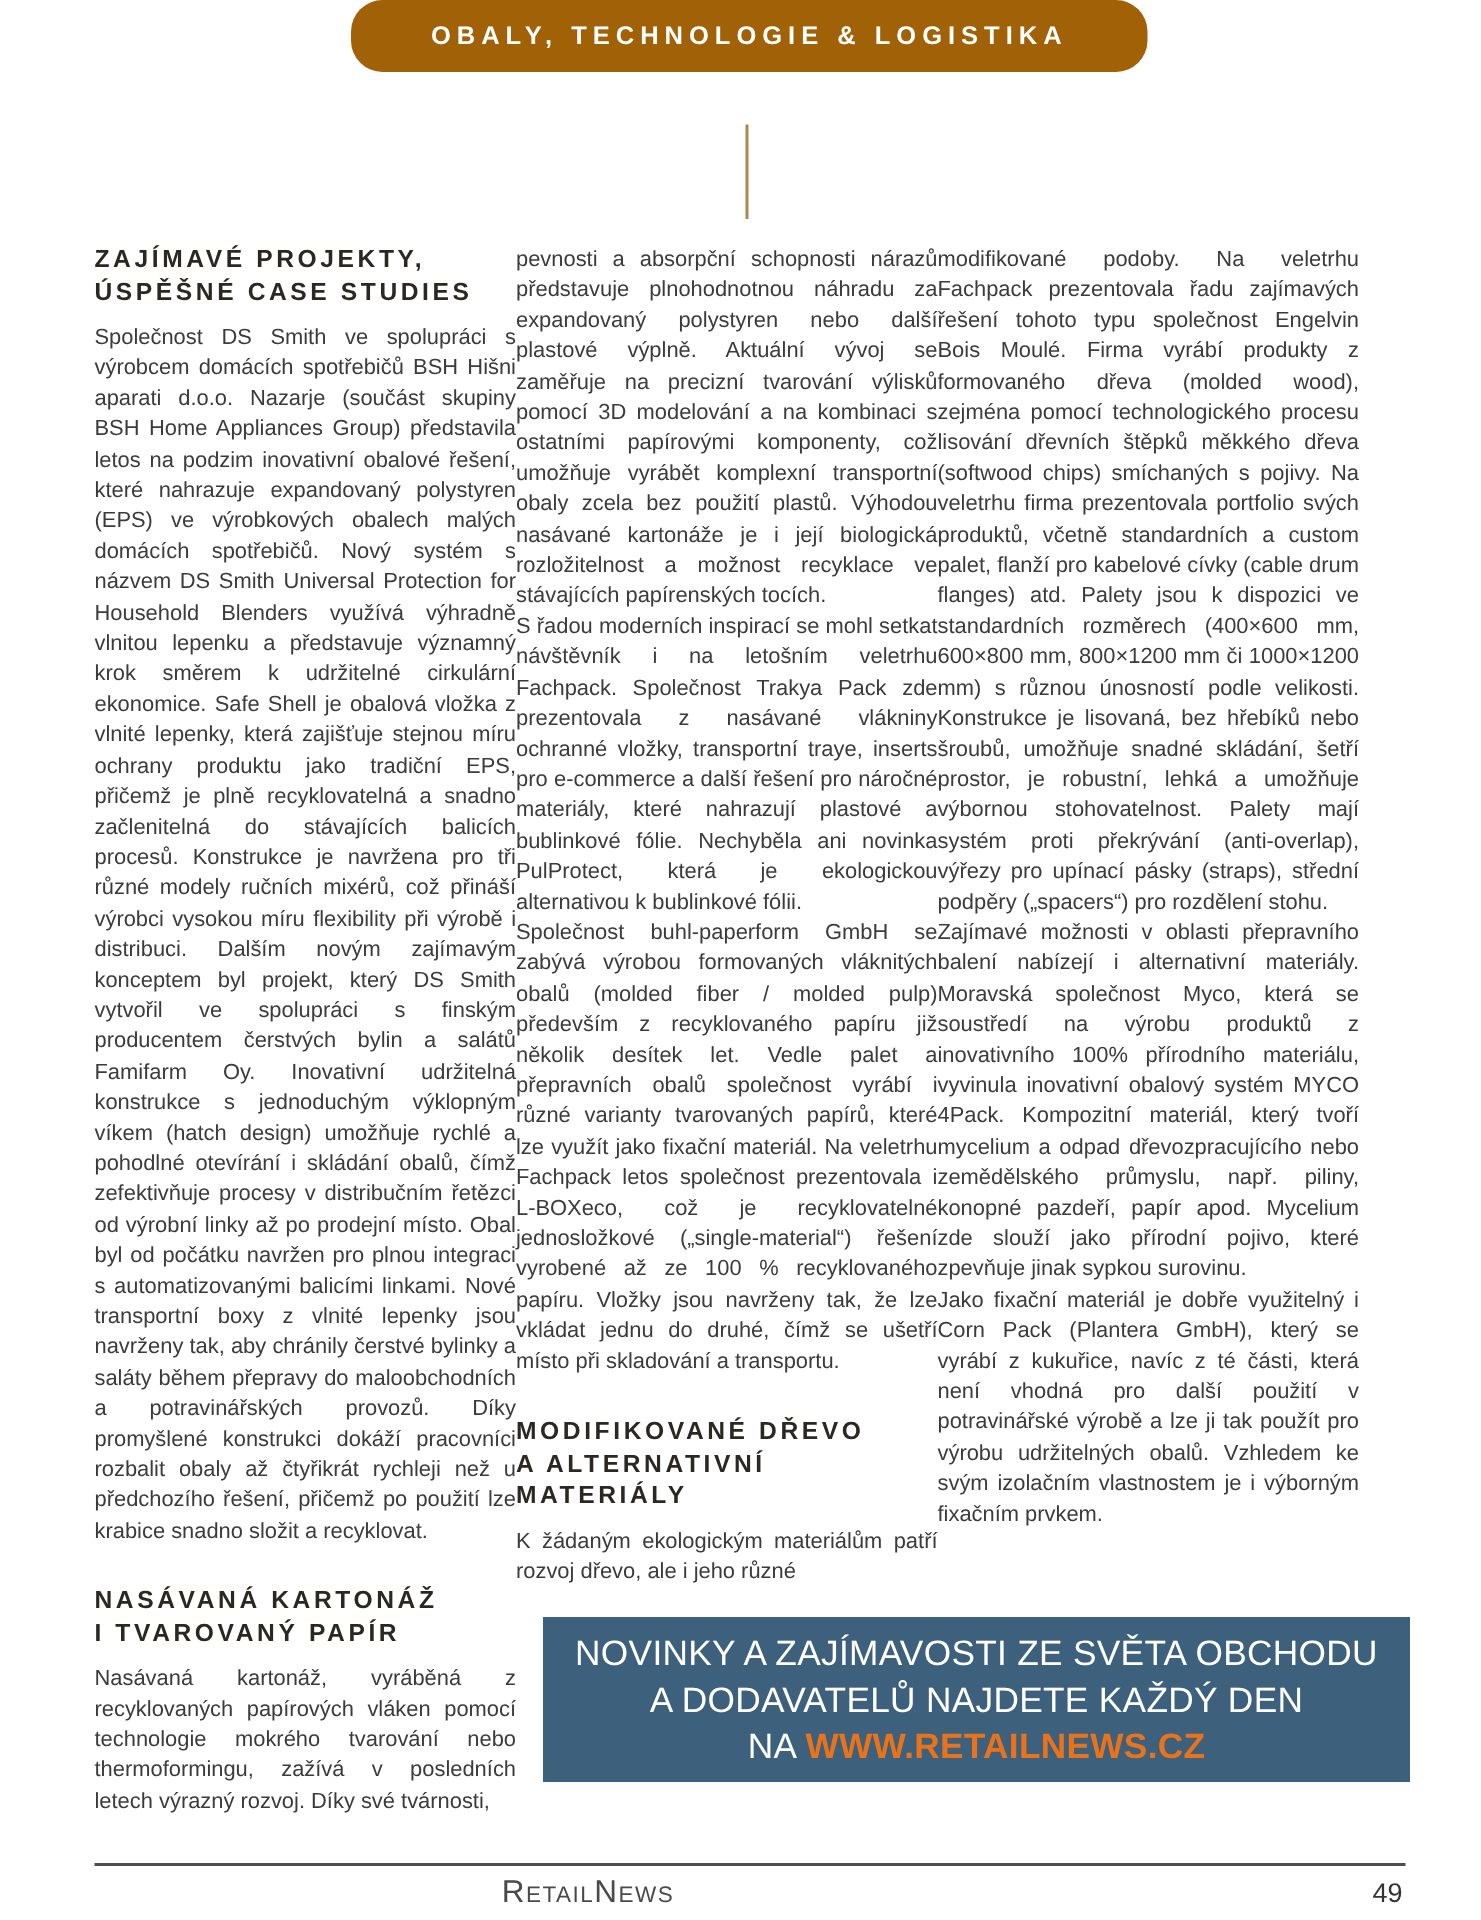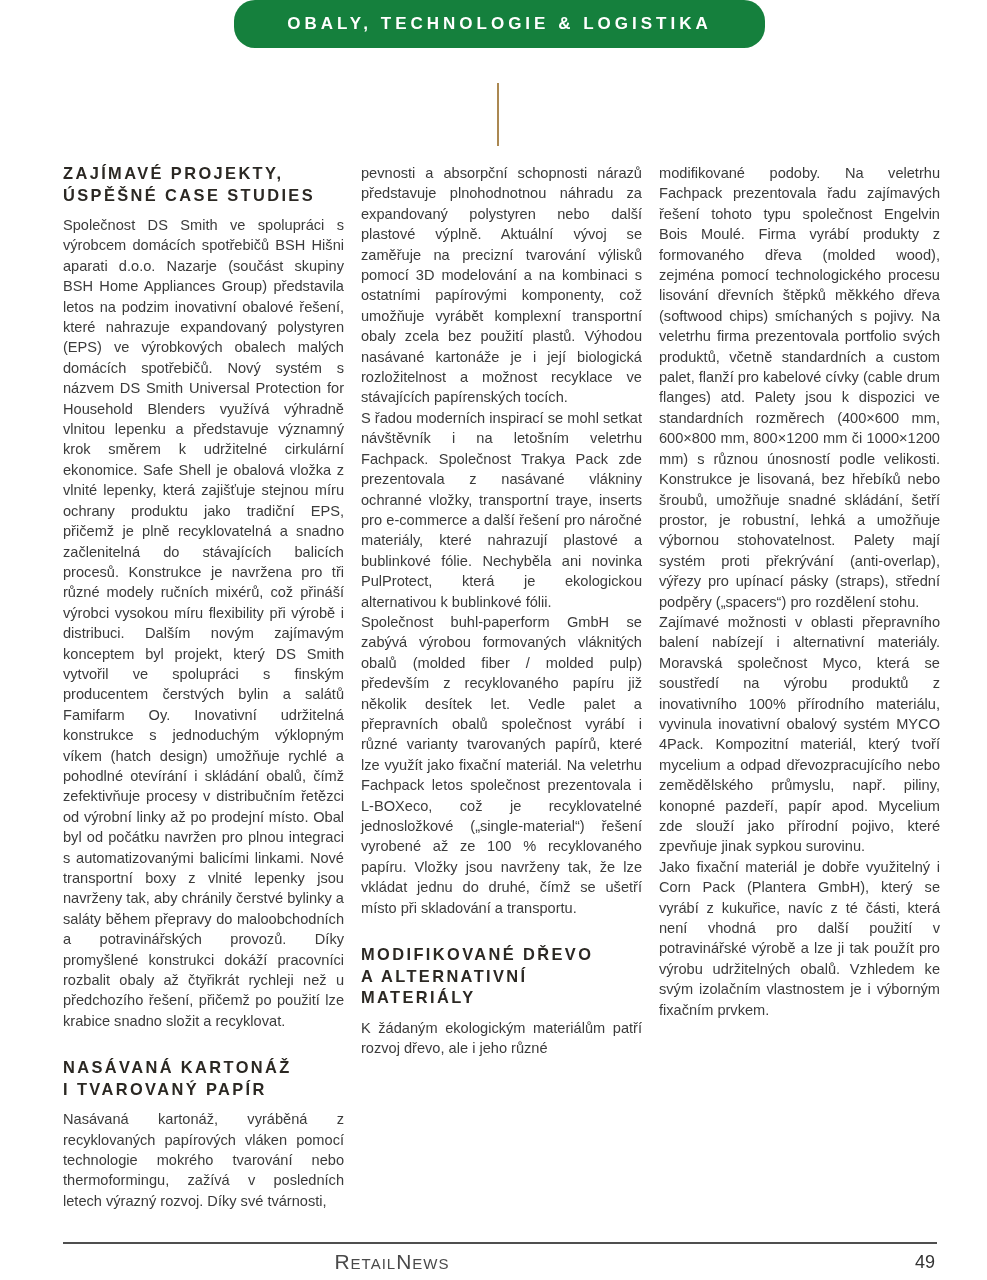--- a/index.html
+++ b/index.html
@@ -18,21 +18,21 @@
   .category-bar span{
     color:#ffffff;font-weight:bold;font-size:17px;letter-spacing:4px;
   }
 
   
   .v-line{position:absolute;left:497px;top:83px;width:2px;height:63px;}
 
   
   .columns{
     position:absolute;left:63px;top:163px;width:876px;
-    display:flex;gap:17px;
+    display:flex;
   }
   .col{width:281px;flex:0 0 281px;}
   .block{margin:0;}
   .block.paragraph{
     font-size:14.6px;line-height:20.4px;color:#3b3b3b;
     text-align:justify;
   }
   .block.heading{
     font-weight:bold;font-size:16.4px;line-height:21.5px;
     letter-spacing:2.4px;color:#2b2823;white-space:pre-line;
@@ -63,21 +63,21 @@
   }
   .footer-page-number{
     position:absolute;right:52px;top:1252px;font-size:18px;color:#333333;
   }
 </style>
 </head>
 <body>
 
 <div class="page">
 
-  <div class="category-bar" style="background: #15803d; border-radius: 21px;">
+  <div class="category-bar" style="background: #a16207; border-radius: 21px;">
     <span>OBALY, TECHNOLOGIE &amp; LOGISTIKA</span>
   </div>
 
   <div class="v-line" style="background: rgb(171, 136, 81);"></div>
 
   <div class="columns">
     <div class="col">
         <div class="block heading">ZAJÍMAVÉ PROJEKTY,
 ÚSPĚŠNÉ CASE STUDIES</div>
         <div class="block paragraph">Společnost DS Smith ve spolupráci s výrobcem domácích spotřebičů BSH Hišni aparati d.o.o. Nazarje (součást skupiny BSH Home Appliances Group) představila letos na podzim inovativní obalové řešení, které nahrazuje expandovaný polystyren (EPS) ve výrobkových obalech malých domácích spotřebičů. Nový systém s názvem DS Smith Universal Protection for Household Blenders využívá výhradně vlnitou lepenku a představuje významný krok směrem k udržitelné cirkulární ekonomice. Safe Shell je obalová vložka z vlnité lepenky, která zajišťuje stejnou míru ochrany produktu jako tradiční EPS, přičemž je plně recyklovatelná a snadno začlenitelná do stávajících balicích procesů. Konstrukce je navržena pro tři různé modely ručních mixérů, což přináší výrobci vysokou míru flexibility při výrobě i distribuci. Dalším novým zajímavým konceptem byl projekt, který DS Smith vytvořil ve spolupráci s finským producentem čerstvých bylin a salátů Famifarm Oy. Inovativní udržitelná konstrukce s jednoduchým výklopným víkem (hatch design) umožňuje rychlé a pohodlné otevírání i skládání obalů, čímž zefektivňuje procesy v distribučním řetězci od výrobní linky až po prodejní místo. Obal byl od počátku navržen pro plnou integraci s automatizovanými balicími linkami. Nové transportní boxy z vlnité lepenky jsou navrženy tak, aby chránily čerstvé bylinky a saláty během přepravy do maloobchodních a potravinářských provozů. Díky promyšlené konstrukci dokáží pracovníci rozbalit obaly až čtyřikrát rychleji než u předchozího řešení, přičemž po použití lze krabice snadno složit a recyklovat.</div>
@@ -94,18 +94,23 @@
 MATERIÁLY</div>
         <div class="block paragraph">K žádaným ekologickým materiálům patří rozvoj dřevo, ale i jeho různé</div>
       </div>
     <div class="col">
         <div class="block paragraph">modifikované podoby. Na veletrhu Fachpack prezentovala řadu zajímavých řešení tohoto typu společnost Engelvin Bois Moulé. Firma vyrábí produkty z formovaného dřeva (molded wood), zejména pomocí technologického procesu lisování dřevních štěpků měkkého dřeva (softwood chips) smíchaných s pojivy. Na veletrhu firma prezentovala portfolio svých produktů, včetně standardních a custom palet, flanží pro kabelové cívky (cable drum flanges) atd. Palety jsou k dispozici ve standardních rozměrech (400×600 mm, 600×800 mm, 800×1200 mm či 1000×1200 mm) s různou únosností podle velikosti. Konstrukce je lisovaná, bez hřebíků nebo šroubů, umožňuje snadné skládání, šetří prostor, je robustní, lehká a umožňuje výbornou stohovatelnost. Palety mají systém proti překrývání (anti-overlap), výřezy pro upínací pásky (straps), střední podpěry („spacers“) pro rozdělení stohu.</div>
         <div class="block paragraph">Zajímavé možnosti v oblasti přepravního balení nabízejí i alternativní materiály. Moravská společnost Myco, která se soustředí na výrobu produktů z inovativního 100% přírodního materiálu, vyvinula inovativní obalový systém MYCO 4Pack. Kompozitní materiál, který tvoří mycelium a odpad dřevozpracujícího nebo zemědělského průmyslu, např. piliny, konopné pazdeří, papír apod. Mycelium zde slouží jako přírodní pojivo, které zpevňuje jinak sypkou surovinu.</div>
         <div class="block paragraph">Jako fixační materiál je dobře využitelný i Corn Pack (Plantera GmbH), který se vyrábí z kukuřice, navíc z té části, která není vhodná pro další použití v potravinářské výrobě a lze ji tak použít pro výrobu udržitelných obalů. Vzhledem ke svým izolačním vlastnostem je i výborným fixačním prvkem.</div>
       </div>
   </div>
 
+  <div class="promo-banner" style="background: rgb(61, 97, 125);">
+    <div class="line">NOVINKY A ZAJÍMAVOSTI ZE SVĚTA OBCHODU</div>
+    <div class="line">A DODAVATELŮ NAJDETE KAŽDÝ DEN</div>
+    <div class="line"><span>NA </span><a href="#" class="link" style="color: rgb(232, 115, 26);">WWW.RETAILNEWS.CZ</a></div>
+  </div>
 
   <div class="footer-rule"></div>
   <div class="footer-logo">RetailNews</div>
   <div class="footer-page-number">49</div>
 
 </div>
 
 </body></html>

